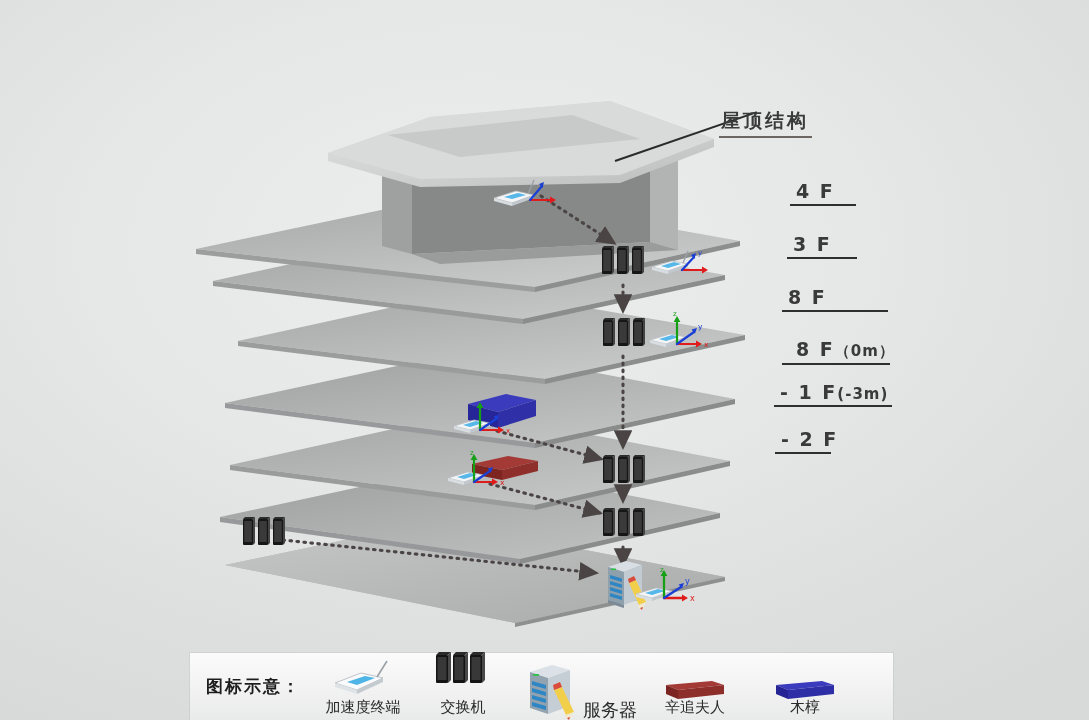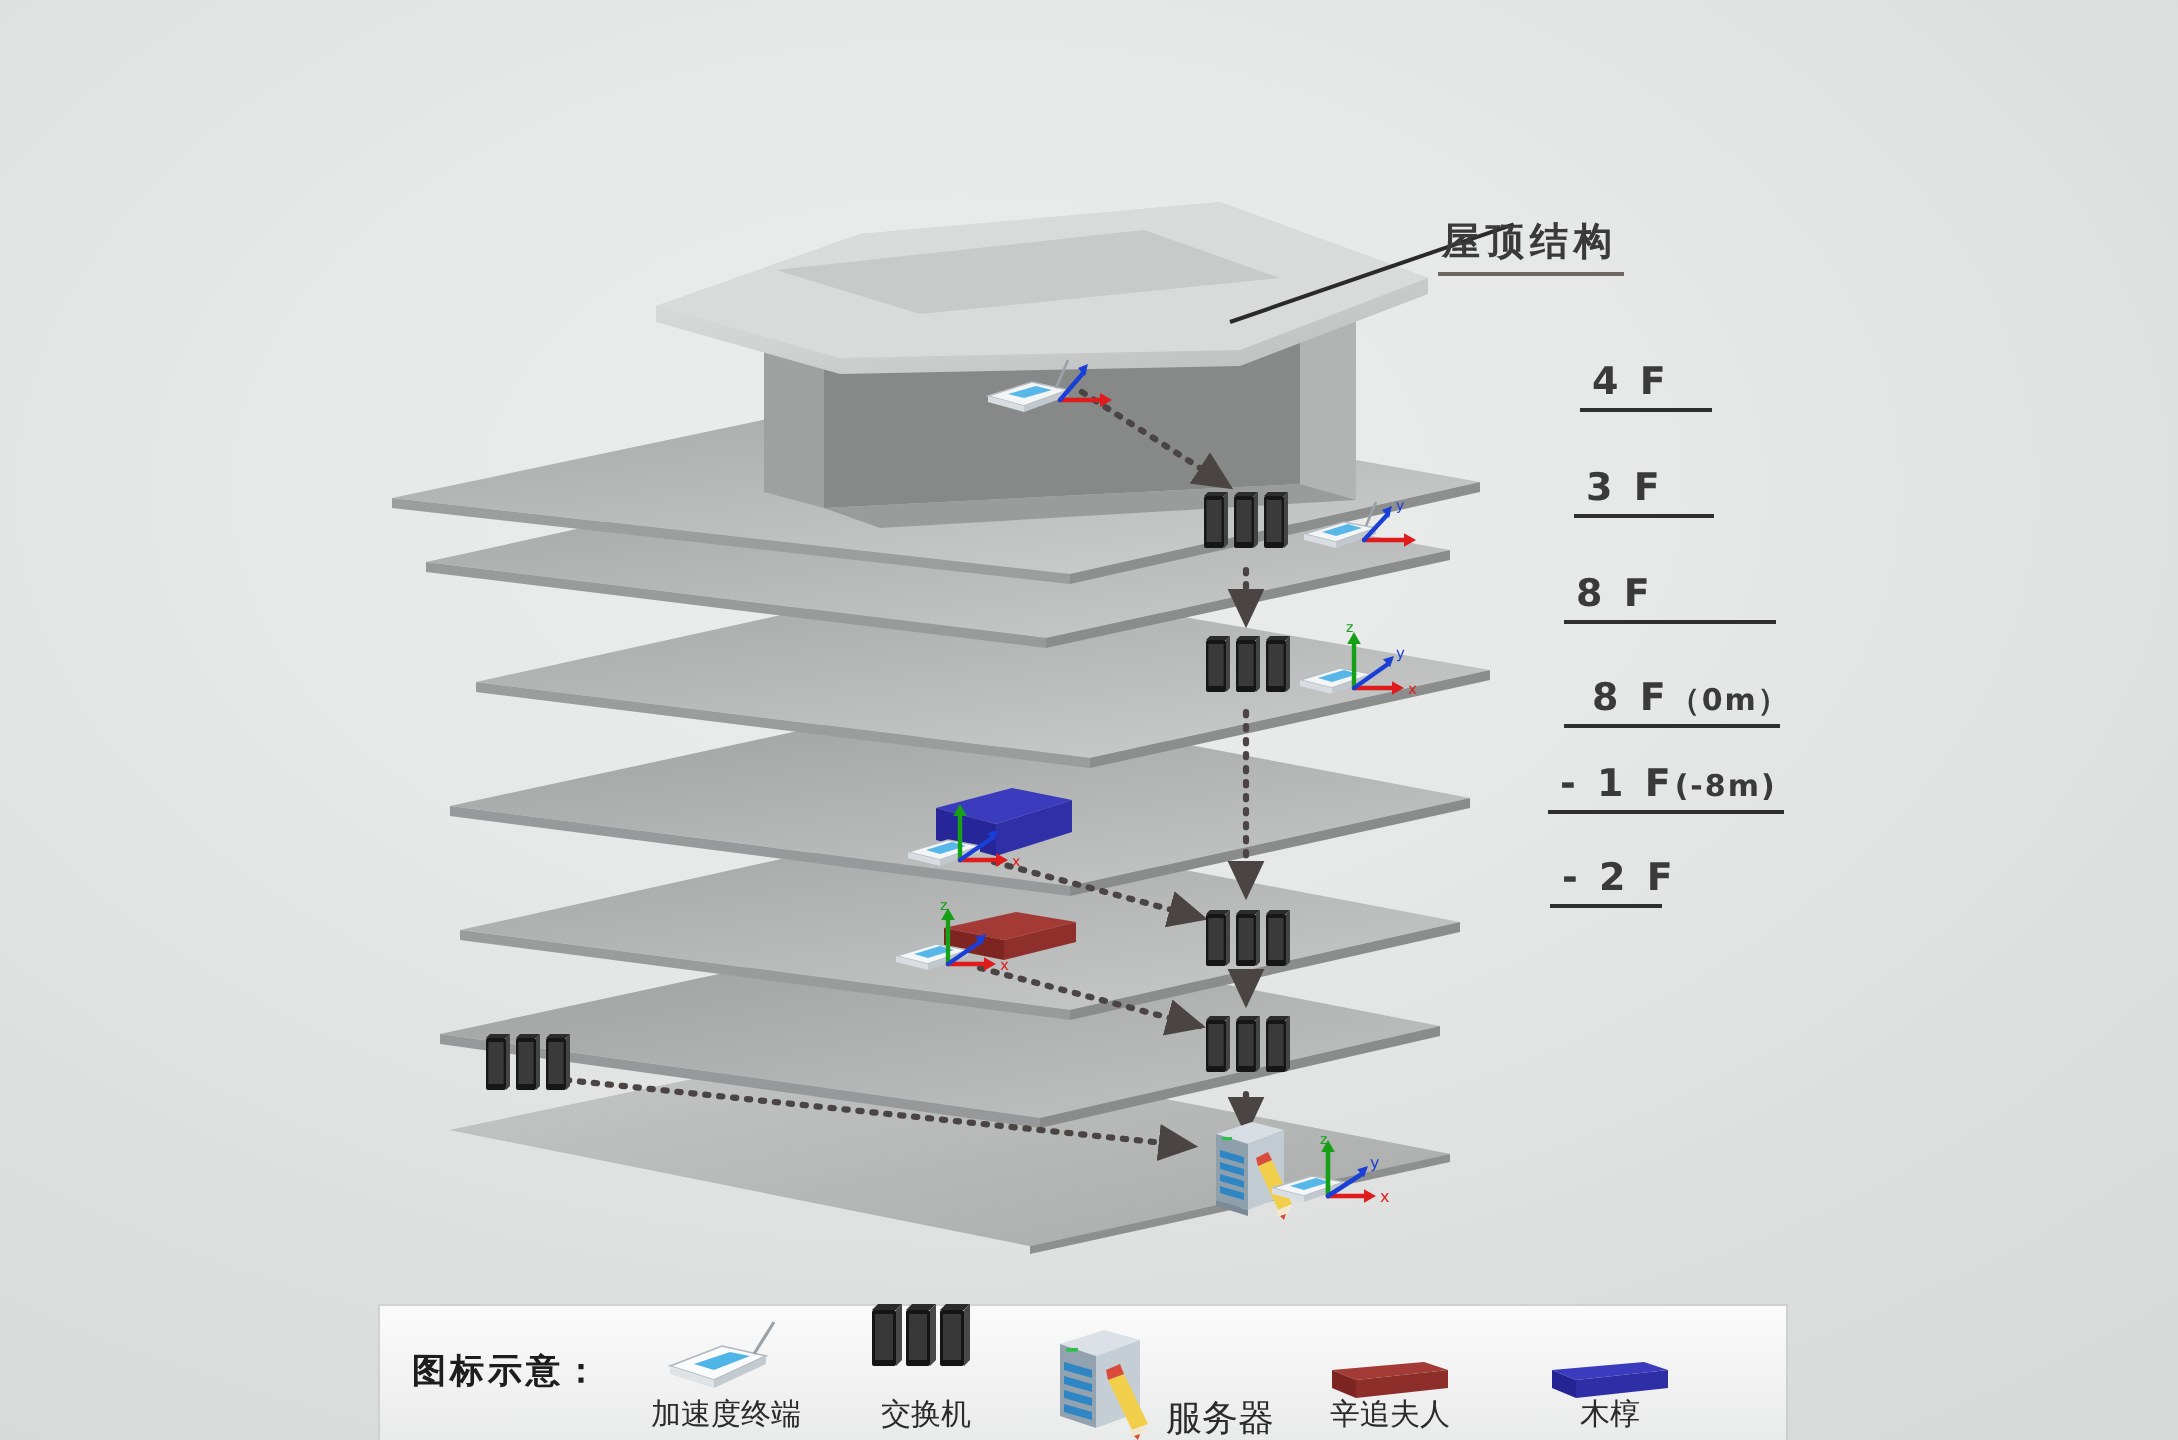--- a/index.html
+++ b/index.html
@@ -523,21 +523,21 @@
 
   <div class="floor-label" style="left:790px;top:338px;">
     <span class="txt">
       <span>8 F</span><span class="unit">（0m）</span>
     </span>
     <span class="rule" style="width:108px;margin-left:-8px;"></span>
   </div>
 
   <div class="floor-label" style="left:774px;top:381px;">
     <span class="txt">
-      <span>- 1 F</span><span class="unit">(-8m)</span>
+      <span>- 1 F</span><span class="unit">(-3m)</span>
     </span>
     <span class="rule" style="width:118px;"></span>
   </div>
 
   <div class="floor-label" style="left:775px;top:428px;">
     <span class="txt">- 2 F</span>
     <span class="rule" style="width:56px;"></span>
   </div>
 
   <div id="legend">

